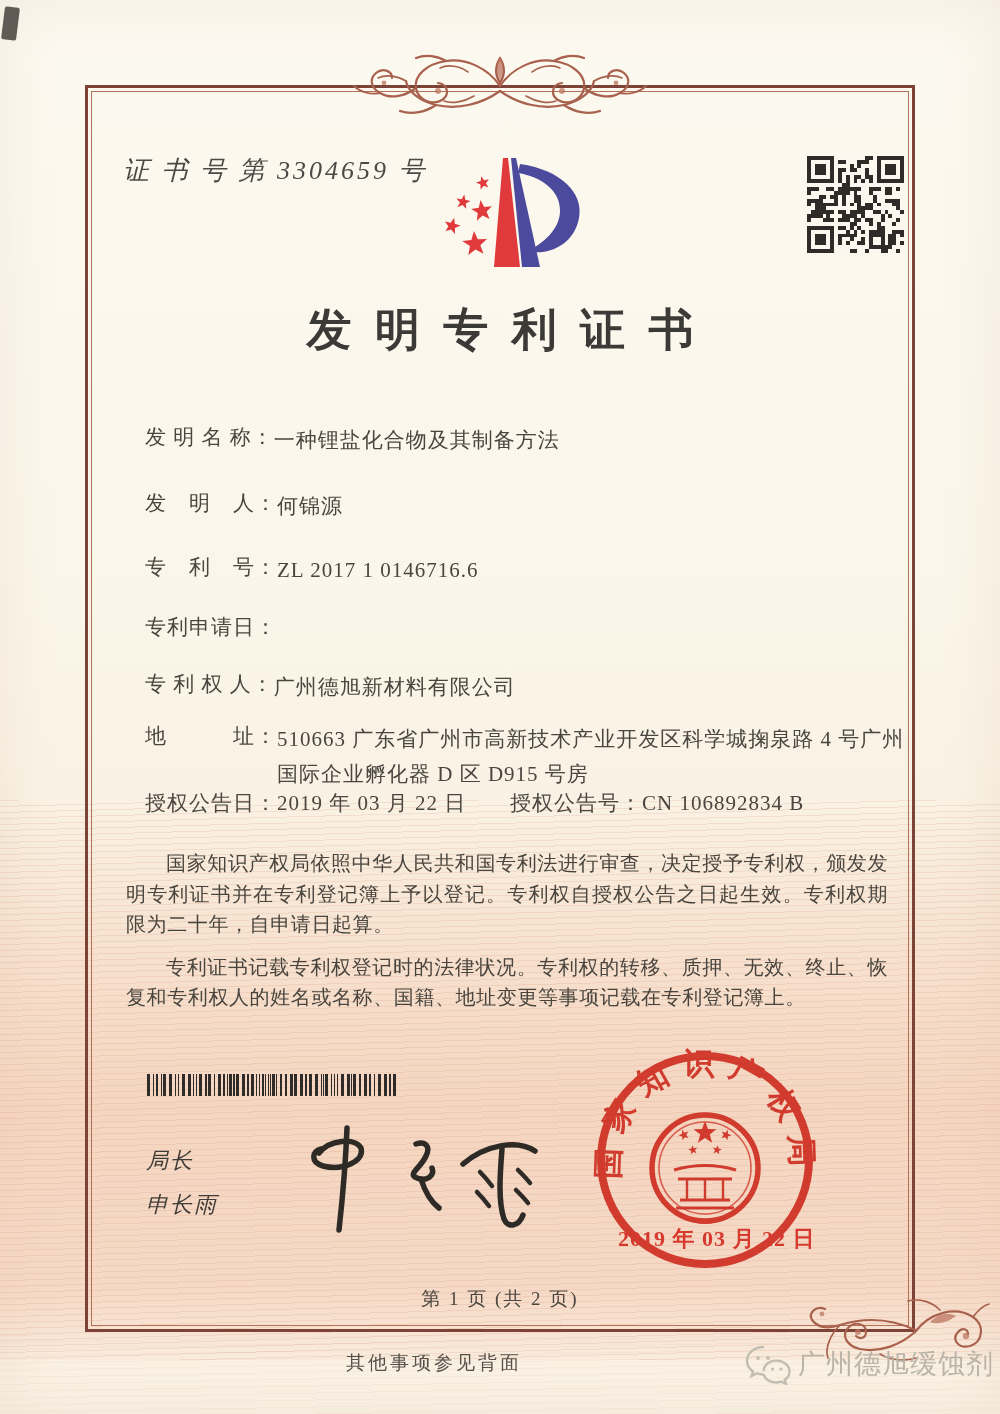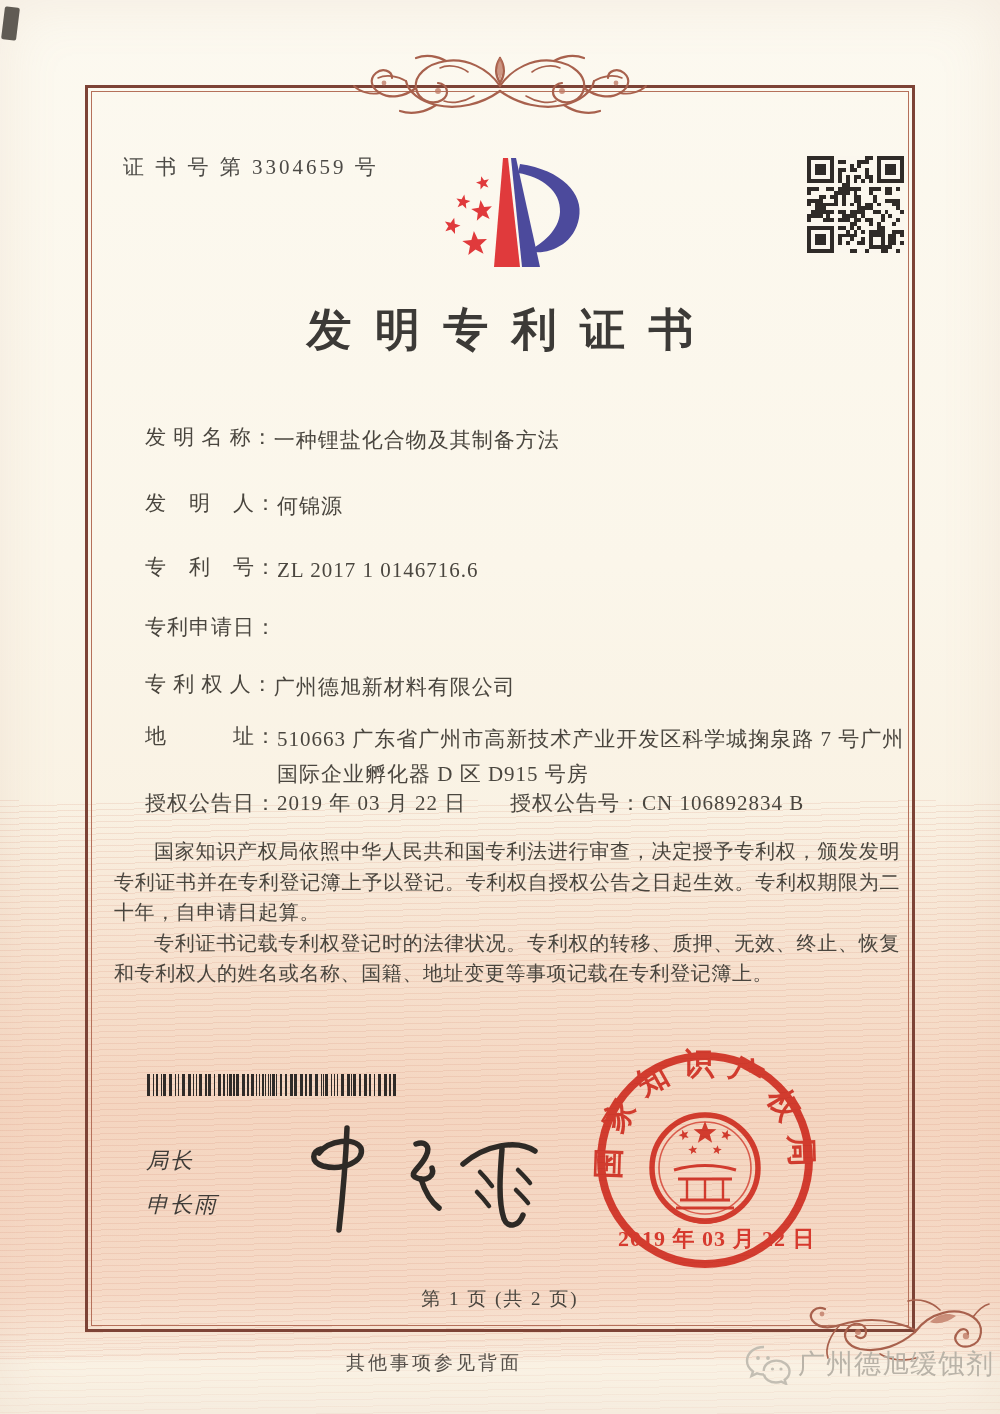--- a/index.html
+++ b/index.html
@@ -11,30 +11,30 @@
   #texture{position:absolute;left:0;top:800px;width:1000px;height:560px;pointer-events:none;
     background:
       repeating-linear-gradient(178.5deg, rgba(208,128,104,.16) 0 1px, rgba(255,248,240,0) 1px 6px),
       linear-gradient(180deg, rgba(244,205,183,0) 0%, rgba(243,201,178,.38) 28%, rgba(242,198,174,.62) 55%, rgba(243,202,180,.60) 88%, rgba(246,216,198,.22) 100%);}
   #texture2{position:absolute;left:0;top:1335px;width:1000px;height:79px;pointer-events:none;
     background:repeating-linear-gradient(179deg, rgba(208,128,104,.07) 0 1px, rgba(255,248,240,0) 1px 7px);}
   #frame{position:absolute;left:85px;top:85px;width:824px;height:1241px;
     border:3px solid #7d4336;}
   #frame .inner{position:absolute;left:3px;top:3px;right:3px;bottom:3px;border:1px solid #b5705a;}
   .artifact{position:absolute;left:3px;top:7px;width:15px;height:33px;background:#45413a;border-radius:2px;transform:rotate(7deg);opacity:.85;}
-  .certno{position:absolute;left:123px;top:153px;font-size:21px;letter-spacing:3px;color:#4c4a46;}
+  .certno{position:absolute;left:123px;top:153px;font-size:26px;letter-spacing:3px;color:#4c4a46;font-style:italic;}
   .title{position:absolute;left:0;top:300px;width:1000px;text-align:center;font-size:45px;font-weight:600;color:#3c3a37;letter-spacing:.52em;}
   .title span{margin-right:-.52em;}
   .field{position:absolute;left:145px;font-size:21px;color:#4a463f;letter-spacing:1px;display:flex;}
   .field .lab{flex:0 0 auto;white-space:pre;}
   .field .val{max-width:628px;line-height:35px;}
   .grantrow{position:absolute;left:145px;top:789px;width:740px;font-size:21px;color:#4a463f;letter-spacing:1px;}
   .grantrow .right{position:absolute;left:365px;top:0;}
   .paras{position:absolute;left:114px;top:836px;width:786px;font-size:20px;line-height:30.5px;color:#49453e;text-align:justify;letter-spacing:.6px;}
-  .paras p{margin:0;text-indent:2em;}
+  .paras p{margin:12px;text-indent:2em;}
   #barcode{position:absolute;left:147px;top:1074px;}
   .director{position:absolute;left:146px;top:1146px;font-size:22px;color:#3f3c38;letter-spacing:2px;}
   .director div{margin-bottom:14px;font-style:italic;}
   #signature{position:absolute;left:295px;top:1122px;}
   #seal{position:absolute;left:590px;top:1048px;opacity:.93;mix-blend-mode:multiply;}
   .sealdate{position:absolute;left:618px;top:1224px;width:200px;font-size:22px;color:#d63a2e;letter-spacing:1px;font-weight:600;}
   .pageinfo{position:absolute;left:0;top:1286px;width:1000px;text-align:center;font-size:19px;color:#4a463f;letter-spacing:2px;}
   .backnote{position:absolute;left:0;top:1350px;width:868px;text-align:center;font-size:19px;color:#55504a;letter-spacing:3px;}
   .watermark{position:absolute;left:744px;top:1343px;display:flex;align-items:center;color:#b9b3a8;}
   .watermark .wm-text{font-size:27px;letter-spacing:1px;margin-left:6px;font-family:Liberation Serif, serif;}
@@ -347,21 +347,21 @@
   </div>
   <div class="field" style="top:613px;">
     <span class="lab">专利申请日：</span>
   </div>
   <div class="field" style="top:670px;">
     <span class="lab">专 利 权 人：</span>
     <span class="val">广州德旭新材料有限公司</span>
   </div>
   <div class="field" style="top:722px;">
     <span class="lab">地　　　址：</span>
-    <span class="val">510663 广东省广州市高新技术产业开发区科学城掬泉路 7 号广州国际企业孵化器 D 区 D915 号房</span>
+    <span class="val">510663 广东省广州市高新技术产业开发区科学城掬泉路 4 号广州国际企业孵化器 D 区 D915 号房</span>
   </div>
 
   <div class="grantrow">
     <span>授权公告日：</span><span>2019 年 03 月 22 日</span>
     <span class="right"><span>授权公告号：</span><span>CN 106892834 B</span></span>
   </div>
 
   <div class="paras">
     <p>国家知识产权局依照中华人民共和国专利法进行审查，决定授予专利权，颁发发明专利证书并在专利登记簿上予以登记。专利权自授权公告之日起生效。专利权期限为二十年，自申请日起算。</p>
     <p>专利证书记载专利权登记时的法律状况。专利权的转移、质押、无效、终止、恢复和专利权人的姓名或名称、国籍、地址变更等事项记载在专利登记簿上。</p>

